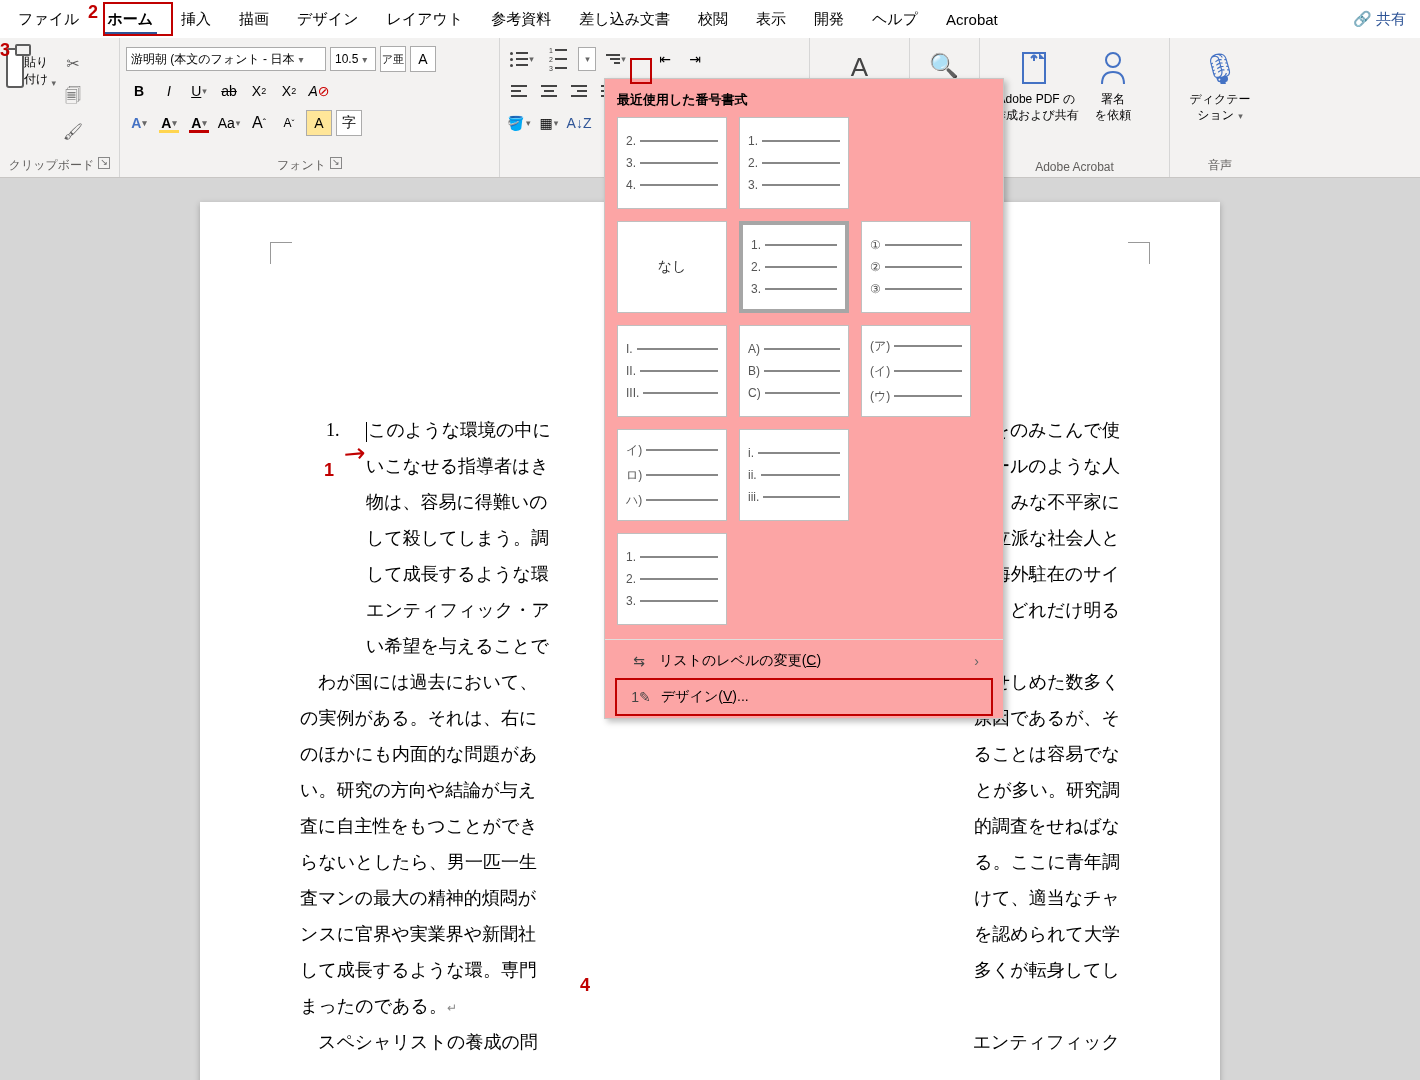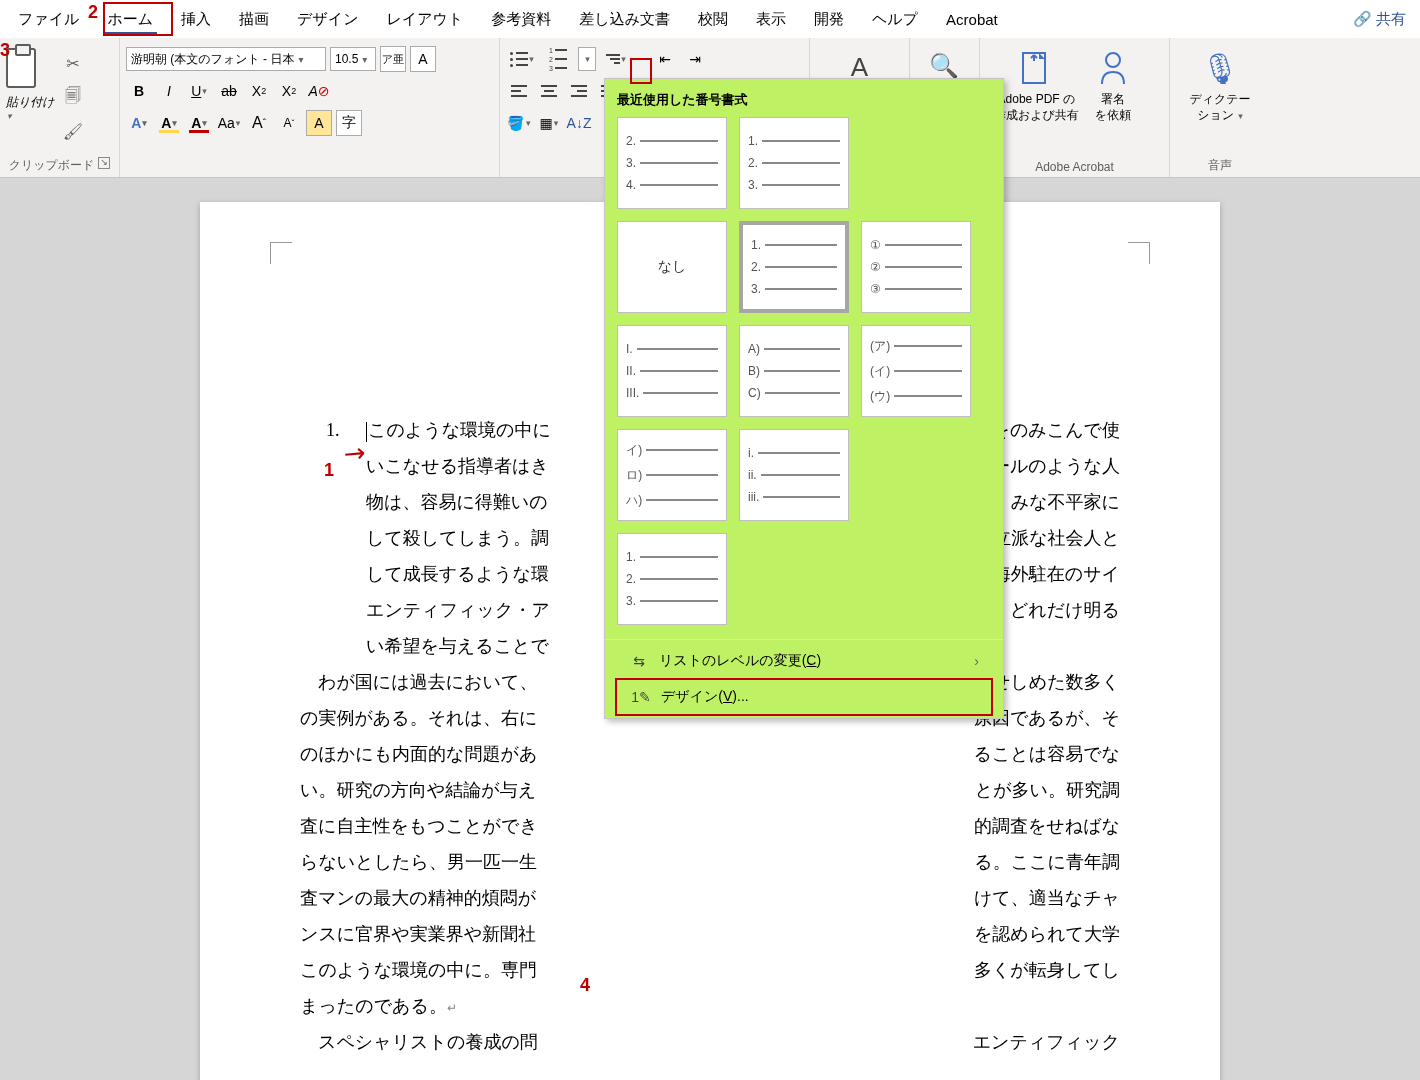--- a/index.html
+++ b/index.html
@@ -21,21 +21,21 @@
     height: 38px;
     padding: 0 4px;
     gap: 0;
     font-size: 15px;
   }
   .menu-item {
     padding: 8px 14px;
     cursor: pointer;
     white-space: nowrap;
   }
-  .menu-item.active { position: relative; }
+  .menu-item.active { position: relative; font-weight: bold; }
   .menu-item.active::after {
     content: "";
     position: absolute;
     left: 10px; right: 10px; bottom: 2px;
     height: 3px;
     background: #2f5597;
   }
   .share-btn {
     margin-left: auto;
     color: #2f5597;
@@ -77,21 +77,21 @@
   .dialog-launch::after {
     content: "↘";
     font-size: 9px;
     position: absolute;
     top: -1px; left: 1px;
     color: #666;
   }
 
   
   .clip-main { display: flex; gap: 4px; align-items:flex-start; height:100px;}
-  .paste-btn { display:flex; flex-direction:column; align-items:flex-start; width:50px;font-style:italic;}
+  .paste-btn { display:flex; flex-direction:row; align-items:flex-end; width:50px;}
   .clipboard-icon {
     width:30px; height:40px; border:2px solid #5d5d5d; border-radius:3px;
     background:#fff; position:relative; margin-top:6px;
   }
   .clipboard-icon::before{
     content:""; position:absolute; top:-6px; left:7px; width:12px; height:8px;
     border:2px solid #5d5d5d; background:#f3f2f1; border-radius:2px;
   }
   .paste-label{font-size:12px; margin-top:6px;}
   .small-col{display:flex;flex-direction:column;gap:8px;padding-top:8px;}
@@ -140,21 +140,21 @@
   .crop-mark{position:absolute;width:22px;height:22px;}
   .crop-tl{top:40px;left:70px;border-left:1px solid #999;border-top:1px solid #999;}
   .crop-tr{top:40px;right:70px;border-right:1px solid #999;border-top:1px solid #999;}
   .body-text{font-family:"Yu Mincho","MS Mincho",serif;font-size:18px;line-height:2.0;color:#000;}
   .list-num{display:inline-block;width:40px;}
   .cursor-mark{border-left:1.5px solid #000;height:20px;display:inline-block;vertical-align:middle;margin-right:1px;}
 
   
   .num-panel{
     position:absolute; top:78px; left:604px; width:400px;
-    background:#bef264;border:1px solid #c8c6c4;box-shadow:3px 3px 6px rgba(0,0,0,.25);
+    background:#fca5a5;border:1px solid #c8c6c4;box-shadow:3px 3px 6px rgba(0,0,0,.25);
     z-index:40;padding:8px 10px 2px;
   }
   .panel-section-title{font-weight:bold;font-size:13px;padding:4px 2px 6px;}
   .thumb-row{display:flex;gap:12px;flex-wrap:wrap;padding:2px 2px 10px;}
   .thumb{border:1px solid #bfbfbf;width:110px;height:92px;padding:10px 8px;background:#fff;display:flex;flex-direction:column;justify-content:center;gap:8px;}
   .thumb.selected{border:4px solid #a6a6a6;}
   .thumb-line{display:flex;align-items:center;gap:4px;font-size:12px;color:#555;}
   .thumb-line .ln{flex:1;height:1.5px;background:#888;}
   .thumb.none{align-items:center;justify-content:center;}
   .thumb.none span{font-size:14px;color:#333;}
@@ -249,20 +249,23 @@
         <div class="sq-btn color-a blue-a">A<span class="caret-sm">▾</span></div>
         <div class="sq-btn color-a">A<span class="color-bar yellow-bar"></span><span class="caret-sm">▾</span></div>
         <div class="sq-btn color-a">A<span class="color-bar red-bar"></span><span class="caret-sm">▾</span></div>
         <div class="sq-btn">Aa<span class="caret-sm">▾</span></div>
         <div class="sq-btn" style="font-size:16px;">A<span style="font-size:10px;vertical-align:super;">ˆ</span></div>
         <div class="sq-btn" style="font-size:12px;">A<span style="font-size:9px;vertical-align:super;">ˇ</span></div>
         <div class="sq-btn box-btn" style="background:#ffe699;">A</div>
         <div class="sq-btn box-btn">字</div>
       </div>
     </div>
+    <div class="ribbon-group-label">
+      <span>フォント</span><span class="dialog-launch"></span>
+    </div>
   </div>
 
   <div class="ribbon-group" style="width:310px">
     <div class="para-rows">
       <div class="row">
         <div class="list-btn">
           <div style="display:flex;flex-direction:column;gap:3px;">
             <div style="display:flex;gap:3px;align-items:center;">
                 <span style="width:3px;height:3px;background:#444;border-radius:50%;"></span>
                 <span style="width:12px;height:2px;background:#444;"></span>
@@ -425,21 +428,21 @@
       </div>
       <div>
         <span>　わが国には過去において、</span><span style="float:right">念せしめた数多く</span><br>
         <span>の実例がある。それは、右に</span><span style="float:right">原因であるが、そ</span><br>
         <span>のほかにも内面的な問題があ</span><span style="float:right">ることは容易でな</span><br>
         <span>い。研究の方向や結論が与え</span><span style="float:right">とが多い。研究調</span><br>
         <span>査に自主性をもつことができ</span><span style="float:right">的調査をせねばな</span><br>
         <span>らないとしたら、男一匹一生</span><span style="float:right">る。ここに青年調</span><br>
         <span>査マンの最大の精神的煩悶が</span><span style="float:right">けて、適当なチャ</span><br>
         <span>ンスに官界や実業界や新聞社</span><span style="float:right">を認められて大学</span><br>
-        <span>このような環境の中に。専門</span><span style="float:right">多くが転身してし</span><br>
+        <span>して成長するような環。専門</span><span style="float:right">多くが転身してし</span><br>
         <span>まったのである。</span><span style="color:#888;font-size:12px;">↵</span><br>
         <span>　スペシャリストの養成の問</span><span style="float:right">エンティフィック</span>
       </div>
     </div>
   </div>
 </div>
 
 <div class="annot-num" style="top:460px;left:324px;">1</div>
 <div class="annot-arrow" style="top:438px;left:344px;">↗</div>
 

